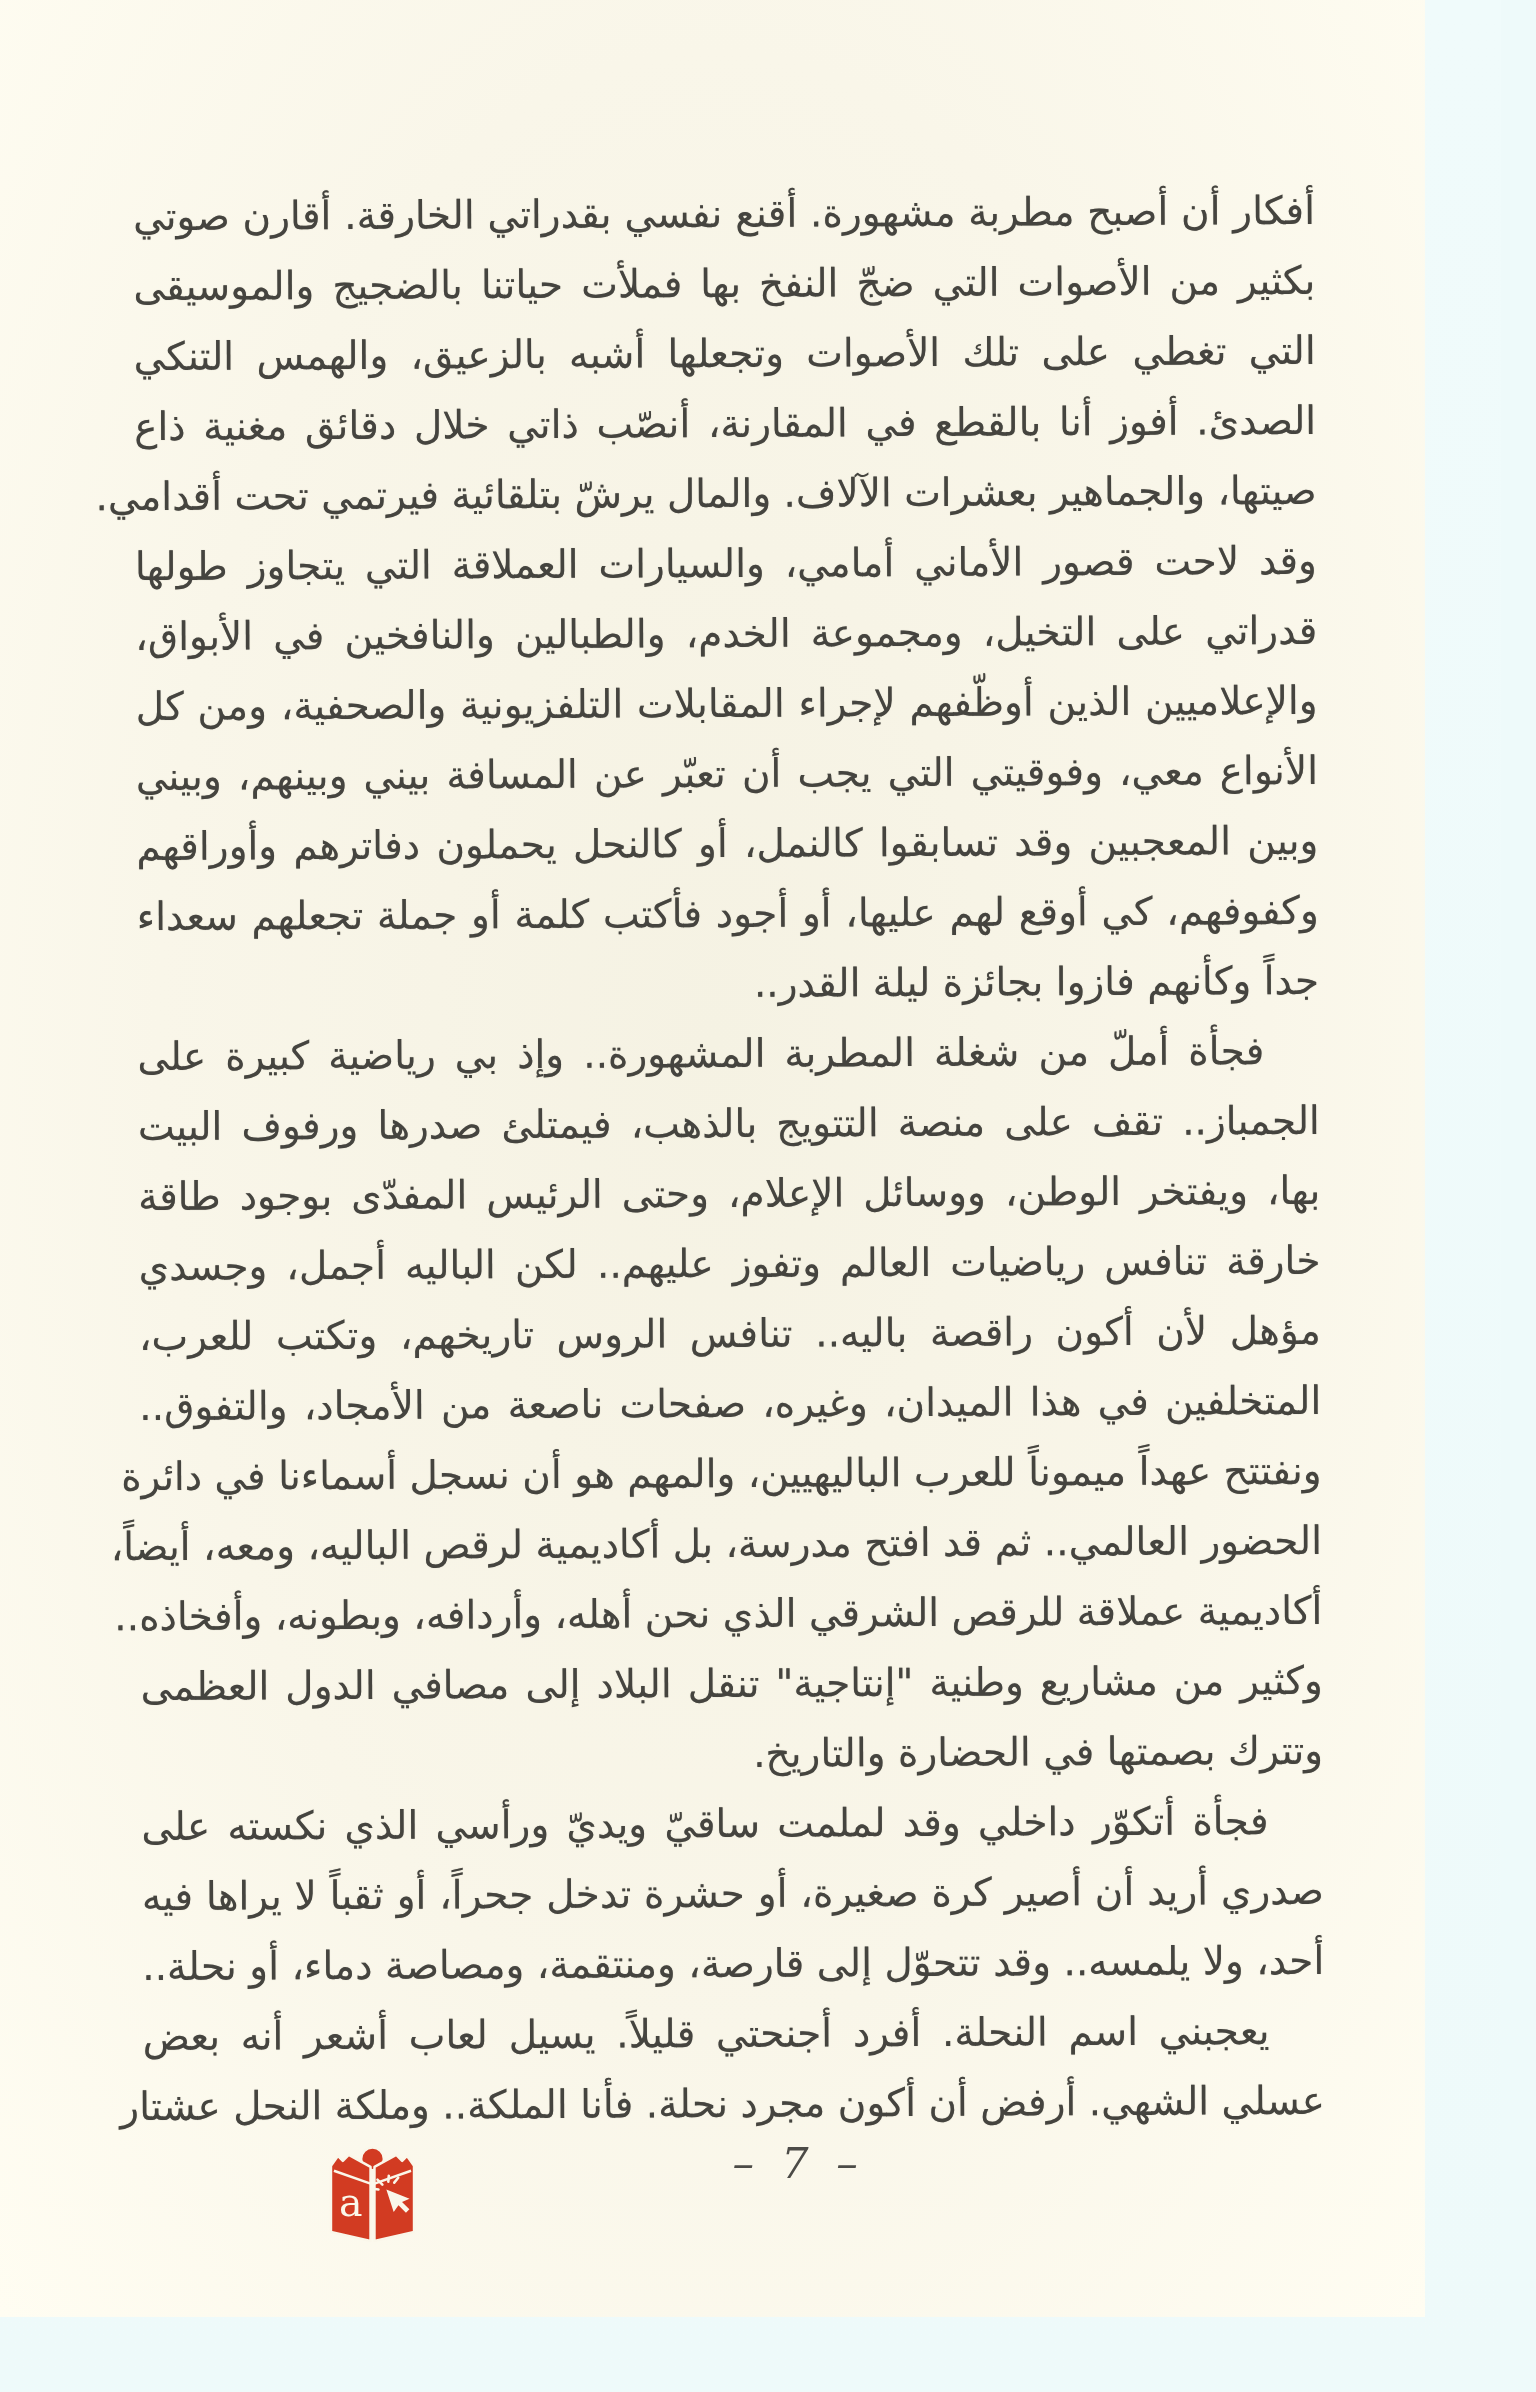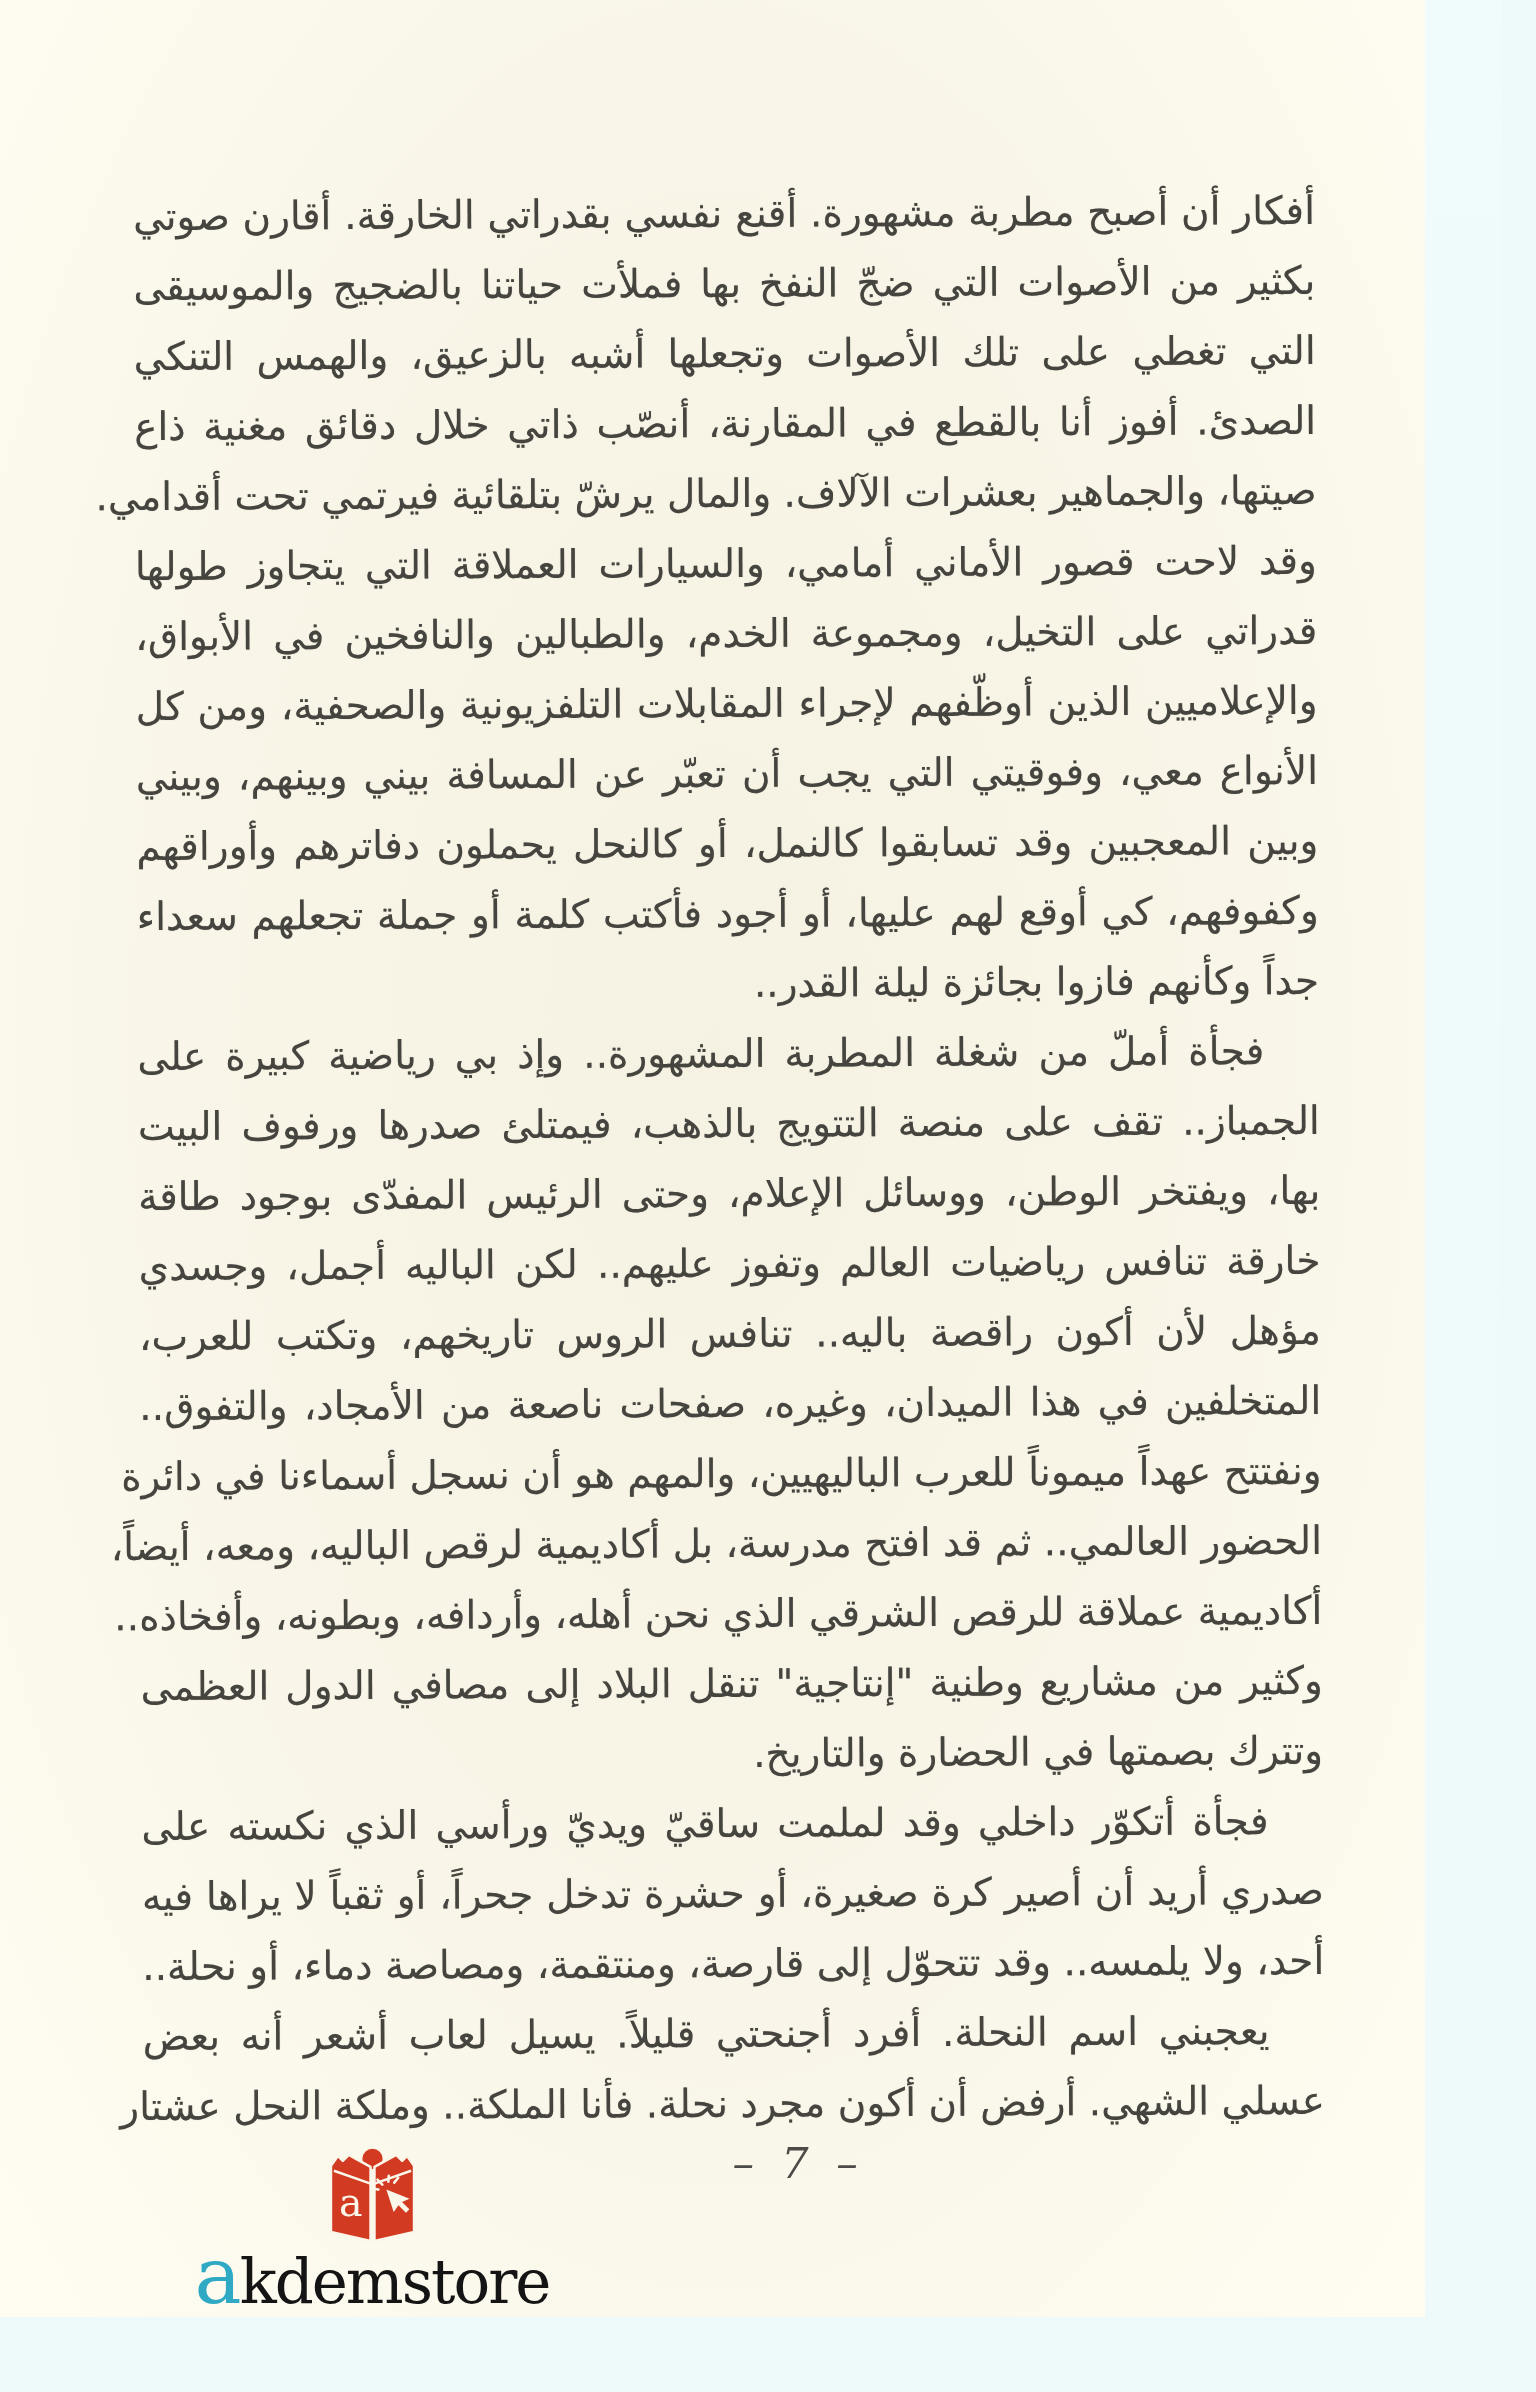--- a/index.html
+++ b/index.html
@@ -148,18 +148,17 @@
         <g transform="translate(58,45)">
           <path fill="#faf7ea" transform="rotate(-18)" d="M0 0 L0 24 L6.8 18.8 L11.6 28.5 L16 26.2 L11.2 16.8 L19.5 16 Z"></path>
           <g stroke="#faf7ea" stroke-width="2.6" stroke-linecap="round">
             <path d="M-4 -5 L-9 -10"></path>
             <path d="M2 -8 L2.5 -14"></path>
             <path d="M-8 0 L-15 -1"></path>
             <path d="M8 -7 L12 -12"></path>
           </g>
         </g>
       </svg>
-      <div class="brand"><span class="brand-a">a</span><span class="brand-rest">kdemstore</span></div>
     </div>
 
   </div>
 </div>
 
 
 </body></html>

